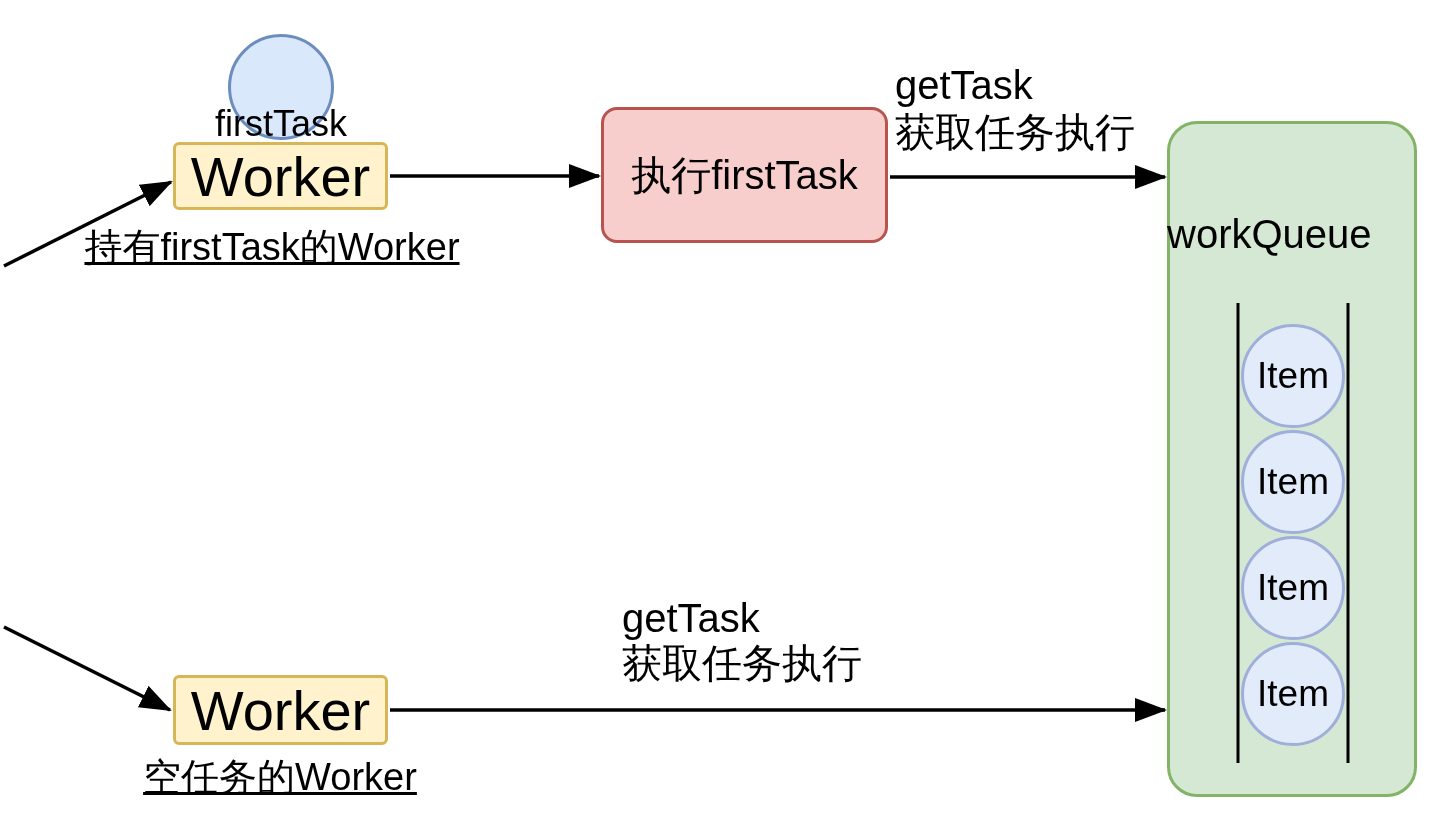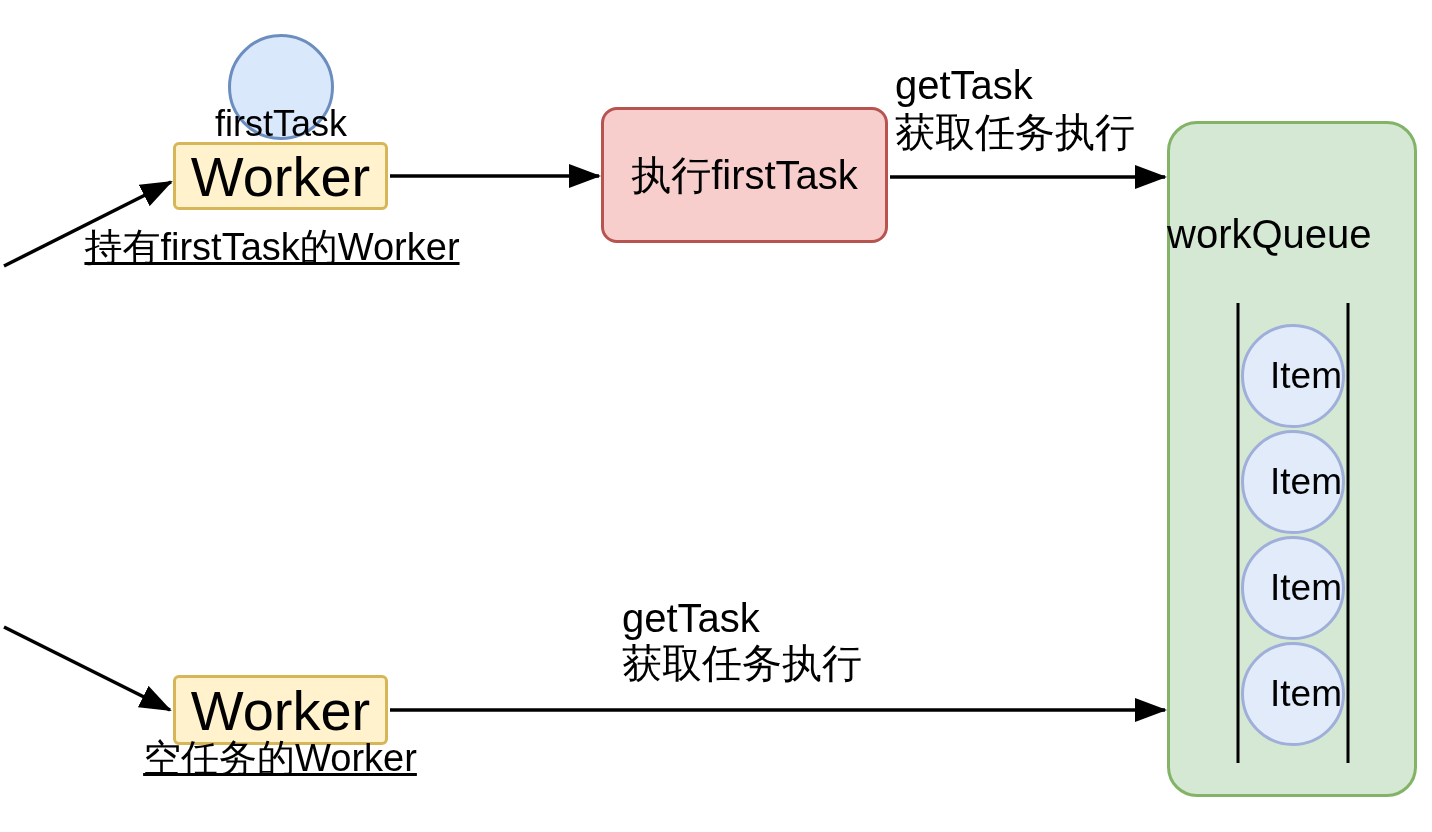--- a/index.html
+++ b/index.html
@@ -57,21 +57,21 @@
   .worker-bottom { left: 173px; top: 675px; width: 215px; height: 70px; }
   .caption {
     position: absolute;
     font-size: 38px;
     text-align: center;
     z-index: 3;
     white-space: nowrap;
     text-decoration: underline;
   }
   .caption-top { left: 22px; top: 222px; width: 500px; }
-  .caption-bottom { left: 30px; top: 733px; width: 500px; }
+  .caption-bottom { left: 30px; top: 752px; width: 500px; }
   .exec-box {
     left: 601px; top: 107px;
     width: 287px; height: 136px;
     background: var(--exec-fill);
     border: 3px solid var(--exec-stroke);
     border-radius: 16px;
     font-size: 40px;
     z-index: 1;
   }
   .edge-label {
@@ -102,21 +102,21 @@
   }
   .queue-item {
     position: absolute;
     left: 1241px;
     width: 104px; height: 104px;
     border-radius: 50%;
     background: var(--item-fill);
     border: 3px solid var(--item-stroke);
     display: flex;
     align-items: center;
-    justify-content: flex-end;
+    justify-content: center;
     font-size: 37px;
     z-index: 3;
     box-sizing: border-box;
   }
   .qi-0 { top: 324px; }
   .qi-1 { top: 430px; }
   .qi-2 { top: 536px; }
   .qi-3 { top: 642px; }
 </style>
 </head>

